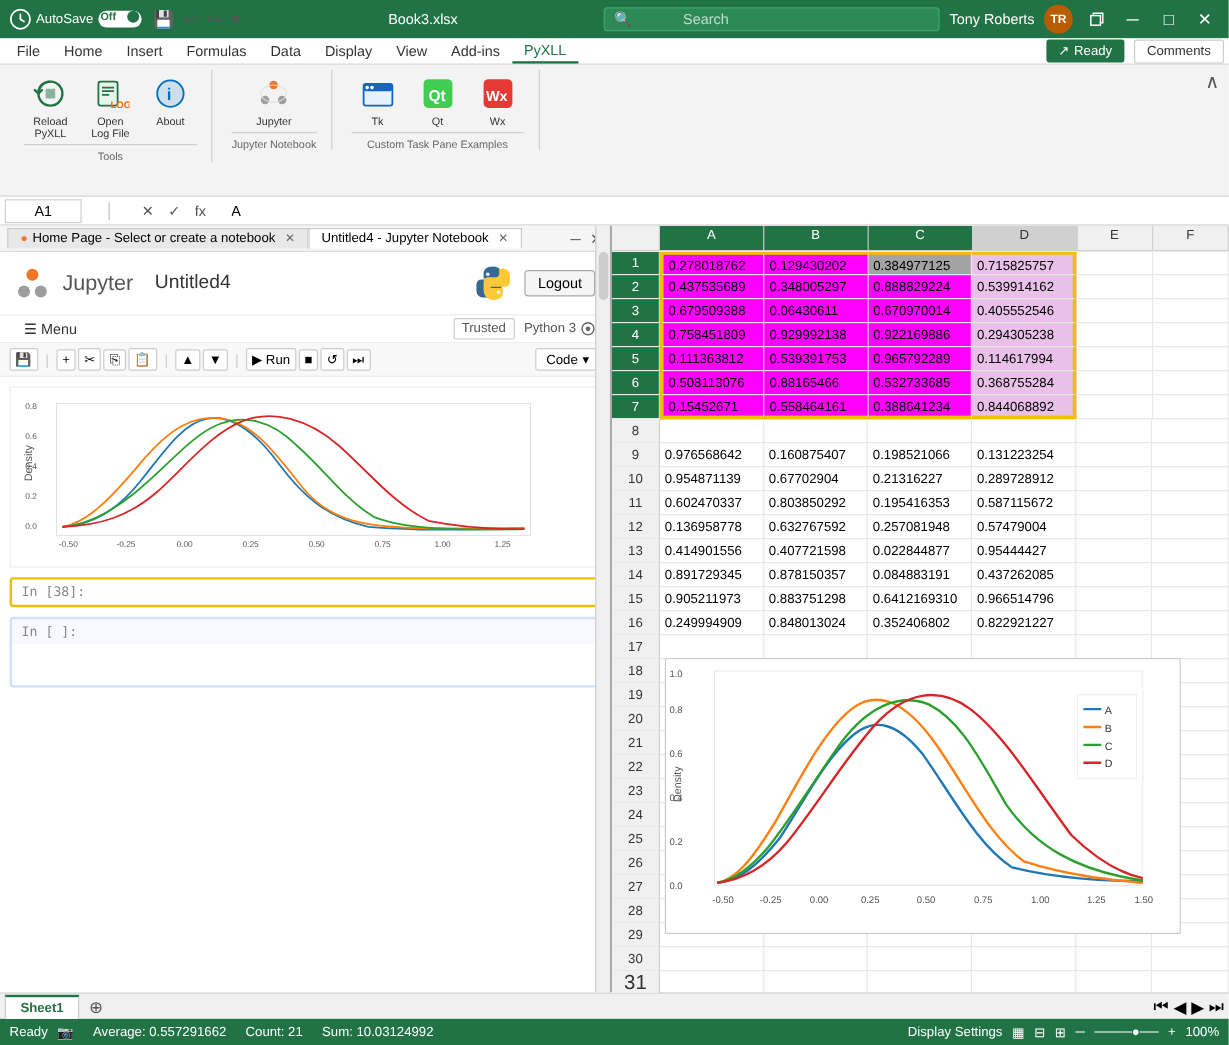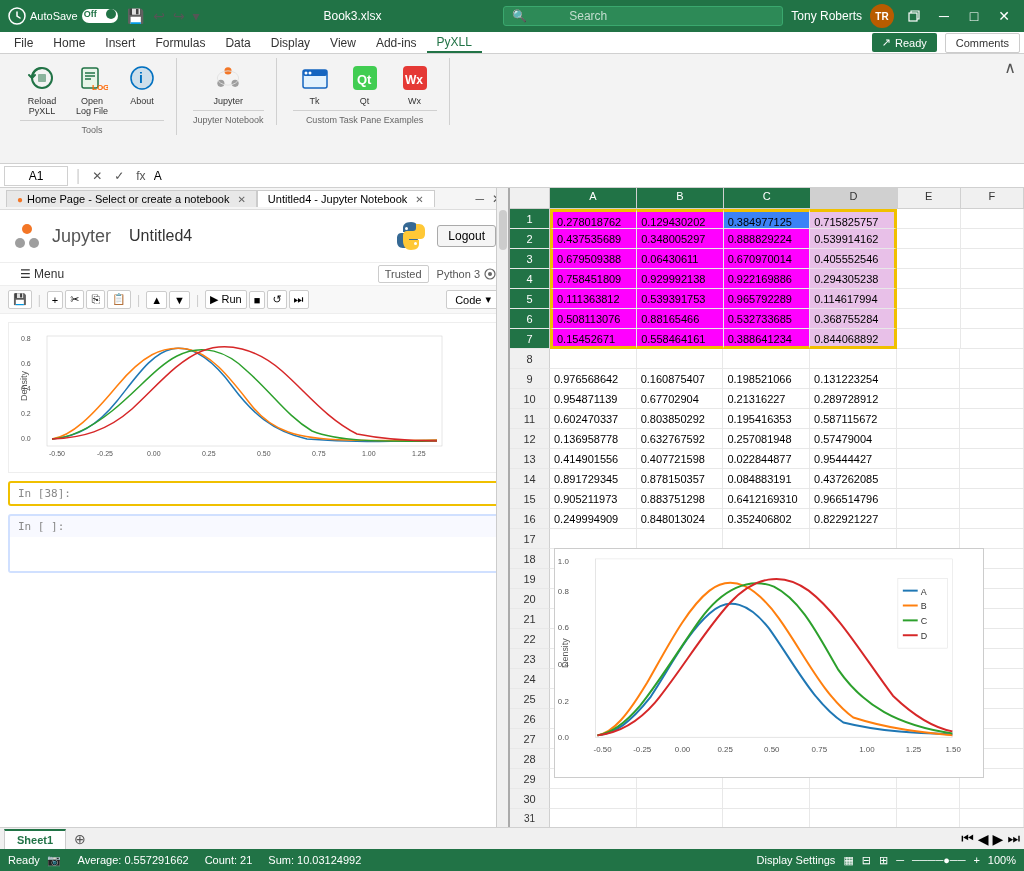--- a/index.html
+++ b/index.html
@@ -73,21 +73,21 @@
     .ribbon-btn {
       display: flex; flex-direction: column; align-items: center; cursor: pointer;
       padding: 4px 6px; border-radius: 3px; min-width: 40px;
     }
     .ribbon-btn .icon { width: 32px; height: 32px; display: flex; align-items: center; justify-content: center; }
     .ribbon-btn .label { font-size: 9px; text-align: center; color: #333; margin-top: 2px; }
 
     
     .formula-bar {
       background: #fff; border-bottom: 1px solid #d0d0d0;
-      display: flex; align-items: center; height: 24px; padding: 0 4px; gap: 4px;
+      display: flex; align-items: center; height: 24px; padding: 0 4px; gap: 17px;
     }
     .cell-ref {
       width: 64px; border: 1px solid #d0d0d0; padding: 2px 4px; font-size: 12px;
       text-align: center;
     }
     .formula-bar-sep { color: #d0d0d0; font-size: 16px; margin: 0 4px; }
     .formula-bar-btns { display: flex; gap: 4px; align-items: center; }
     .formula-bar-btn { font-size: 12px; cursor: pointer; color: #555; padding: 2px 4px; }
     .formula-bar-input { flex: 1; border: none; outline: none; font-size: 12px; }
 
@@ -536,21 +536,21 @@
         <div style="width:110px;border-right:1px solid #d0d0d0;text-align:center;font-size:11px;padding:2px 0;color:#333;background:#d0d0d0;">D</div>
         <div style="width:80px;border-right:1px solid #d0d0d0;text-align:center;font-size:11px;padding:2px 0;color:#333;">E</div>
         <div style="width:80px;border-right:1px solid #d0d0d0;text-align:center;font-size:11px;padding:2px 0;color:#333;">F</div>
       </div>
 
       <div id="sheet-rows">
           <div style="display: flex;">
             <div style="width: 40px; min-width: 40px; border-right: 1px solid rgb(208, 208, 208); border-bottom: 1px solid rgb(232, 232, 232); text-align: center; font-size: 11px; height: 20px; line-height: 20px; background: rgb(33, 115, 70); color: white;">1</div>
             <div style="width: 110px; border-width: 3px 1px 1px 3px; border-style: solid; border-color: rgb(240, 192, 0) rgb(232, 232, 232) rgb(232, 232, 232) rgb(240, 192, 0); font-size: 11px; padding: 2px 4px; height: 20px; line-height: 16px; overflow: hidden; white-space: nowrap; background: rgb(255, 0, 255); color: rgb(0, 0, 0);">0.278018762</div>
             <div style="width: 110px; border-right: 1px solid rgb(232, 232, 232); border-bottom: 1px solid rgb(232, 232, 232); font-size: 11px; padding: 2px 4px; height: 20px; line-height: 16px; overflow: hidden; white-space: nowrap; background: rgb(255, 0, 255); color: rgb(0, 0, 0); border-top: 3px solid rgb(240, 192, 0);">0.129430202</div>
-            <div style="width: 110px; border-right: 1px solid rgb(232, 232, 232); border-bottom: 1px solid rgb(232, 232, 232); font-size: 11px; padding: 2px 4px; height: 20px; line-height: 16px; overflow: hidden; white-space: nowrap; background: #3b82f6; color: rgb(0, 0, 0); border-top: 3px solid rgb(240, 192, 0);">0.384977125</div>
+            <div style="width: 110px; border-right: 1px solid rgb(232, 232, 232); border-bottom: 1px solid rgb(232, 232, 232); font-size: 11px; padding: 2px 4px; height: 20px; line-height: 16px; overflow: hidden; white-space: nowrap; background: #a3a3a3; color: rgb(0, 0, 0); border-top: 3px solid rgb(240, 192, 0);">0.384977125</div>
             <div style="width: 110px; border-right: 3px solid rgb(240, 192, 0); border-bottom: 1px solid rgb(232, 232, 232); font-size: 11px; padding: 2px 4px; height: 20px; line-height: 16px; overflow: hidden; white-space: nowrap; background: rgb(232, 192, 232); border-top: 3px solid rgb(240, 192, 0);">0.715825757</div>
             <div style="width: 80px; border-right: 1px solid rgb(232, 232, 232); border-bottom: 1px solid rgb(232, 232, 232); font-size: 11px; padding: 2px 4px; height: 20px; line-height: 16px; overflow: hidden; white-space: nowrap;"></div>
             <div style="width: 80px; border-right: 1px solid rgb(232, 232, 232); border-bottom: 1px solid rgb(232, 232, 232); font-size: 11px; padding: 2px 4px; height: 20px; line-height: 16px; overflow: hidden; white-space: nowrap;"></div>
           </div>
           <div style="display: flex;">
             <div style="width: 40px; min-width: 40px; border-right: 1px solid rgb(208, 208, 208); border-bottom: 1px solid rgb(232, 232, 232); text-align: center; font-size: 11px; height: 20px; line-height: 20px; background: rgb(33, 115, 70); color: white;">2</div>
             <div style="width: 110px; border-right: 1px solid rgb(232, 232, 232); border-bottom: 1px solid rgb(232, 232, 232); font-size: 11px; padding: 2px 4px; height: 20px; line-height: 16px; overflow: hidden; white-space: nowrap; background: rgb(255, 0, 255); color: rgb(0, 0, 0); border-left: 3px solid rgb(240, 192, 0);">0.437535689</div>
             <div style="width: 110px; border-right: 1px solid rgb(232, 232, 232); border-bottom: 1px solid rgb(232, 232, 232); font-size: 11px; padding: 2px 4px; height: 20px; line-height: 16px; overflow: hidden; white-space: nowrap; background: rgb(255, 0, 255); color: rgb(0, 0, 0);">0.348005297</div>
             <div style="width: 110px; border-right: 1px solid rgb(232, 232, 232); border-bottom: 1px solid rgb(232, 232, 232); font-size: 11px; padding: 2px 4px; height: 20px; line-height: 16px; overflow: hidden; white-space: nowrap; background: rgb(255, 0, 255); color: rgb(0, 0, 0);">0.888829224</div>
             <div style="width: 110px; border-right: 3px solid rgb(240, 192, 0); border-bottom: 1px solid rgb(232, 232, 232); font-size: 11px; padding: 2px 4px; height: 20px; line-height: 16px; overflow: hidden; white-space: nowrap; background: rgb(232, 192, 232);">0.539914162</div>
@@ -803,21 +803,21 @@
           <div style="display: flex;">
             <div style="width: 40px; min-width: 40px; border-right: 1px solid rgb(208, 208, 208); border-bottom: 1px solid rgb(232, 232, 232); text-align: center; font-size: 11px; height: 20px; line-height: 20px; background: rgb(240, 240, 240); color: rgb(51, 51, 51);">30</div>
             <div style="width: 110px; border-right: 1px solid rgb(232, 232, 232); border-bottom: 1px solid rgb(232, 232, 232); font-size: 11px; padding: 2px 4px; height: 20px; line-height: 16px; overflow: hidden; white-space: nowrap;"></div>
             <div style="width: 110px; border-right: 1px solid rgb(232, 232, 232); border-bottom: 1px solid rgb(232, 232, 232); font-size: 11px; padding: 2px 4px; height: 20px; line-height: 16px; overflow: hidden; white-space: nowrap;"></div>
             <div style="width: 110px; border-right: 1px solid rgb(232, 232, 232); border-bottom: 1px solid rgb(232, 232, 232); font-size: 11px; padding: 2px 4px; height: 20px; line-height: 16px; overflow: hidden; white-space: nowrap;"></div>
             <div style="width: 110px; border-right: 1px solid rgb(232, 232, 232); border-bottom: 1px solid rgb(232, 232, 232); font-size: 11px; padding: 2px 4px; height: 20px; line-height: 16px; overflow: hidden; white-space: nowrap;"></div>
             <div style="width: 80px; border-right: 1px solid rgb(232, 232, 232); border-bottom: 1px solid rgb(232, 232, 232); font-size: 11px; padding: 2px 4px; height: 20px; line-height: 16px; overflow: hidden; white-space: nowrap;"></div>
             <div style="width: 80px; border-right: 1px solid rgb(232, 232, 232); border-bottom: 1px solid rgb(232, 232, 232); font-size: 11px; padding: 2px 4px; height: 20px; line-height: 16px; overflow: hidden; white-space: nowrap;"></div>
           </div>
           <div style="display: flex;">
-            <div style="width: 40px; min-width: 40px; border-right: 1px solid rgb(208, 208, 208); border-bottom: 1px solid rgb(232, 232, 232); text-align: center; font-size: 10px; height: 20px; line-height: 20px; background: rgb(240, 240, 240); color: rgb(51, 51, 51);">31</div>
+            <div style="width: 40px; min-width: 40px; border-right: 1px solid rgb(208, 208, 208); border-bottom: 1px solid rgb(232, 232, 232); text-align: center; font-size: 17px; height: 20px; line-height: 20px; background: rgb(240, 240, 240); color: rgb(51, 51, 51);">31</div>
             <div style="width: 110px; border-right: 1px solid rgb(232, 232, 232); border-bottom: 1px solid rgb(232, 232, 232); font-size: 11px; padding: 2px 4px; height: 20px; line-height: 16px; overflow: hidden; white-space: nowrap;"></div>
             <div style="width: 110px; border-right: 1px solid rgb(232, 232, 232); border-bottom: 1px solid rgb(232, 232, 232); font-size: 11px; padding: 2px 4px; height: 20px; line-height: 16px; overflow: hidden; white-space: nowrap;"></div>
             <div style="width: 110px; border-right: 1px solid rgb(232, 232, 232); border-bottom: 1px solid rgb(232, 232, 232); font-size: 11px; padding: 2px 4px; height: 20px; line-height: 16px; overflow: hidden; white-space: nowrap;"></div>
             <div style="width: 110px; border-right: 1px solid rgb(232, 232, 232); border-bottom: 1px solid rgb(232, 232, 232); font-size: 11px; padding: 2px 4px; height: 20px; line-height: 16px; overflow: hidden; white-space: nowrap;"></div>
             <div style="width: 80px; border-right: 1px solid rgb(232, 232, 232); border-bottom: 1px solid rgb(232, 232, 232); font-size: 11px; padding: 2px 4px; height: 20px; line-height: 16px; overflow: hidden; white-space: nowrap;"></div>
             <div style="width: 80px; border-right: 1px solid rgb(232, 232, 232); border-bottom: 1px solid rgb(232, 232, 232); font-size: 11px; padding: 2px 4px; height: 20px; line-height: 16px; overflow: hidden; white-space: nowrap;"></div>
           </div>
         </div>
 
       <div style="position:absolute;top:360px;left:44px;z-index:5;width:430px;">

